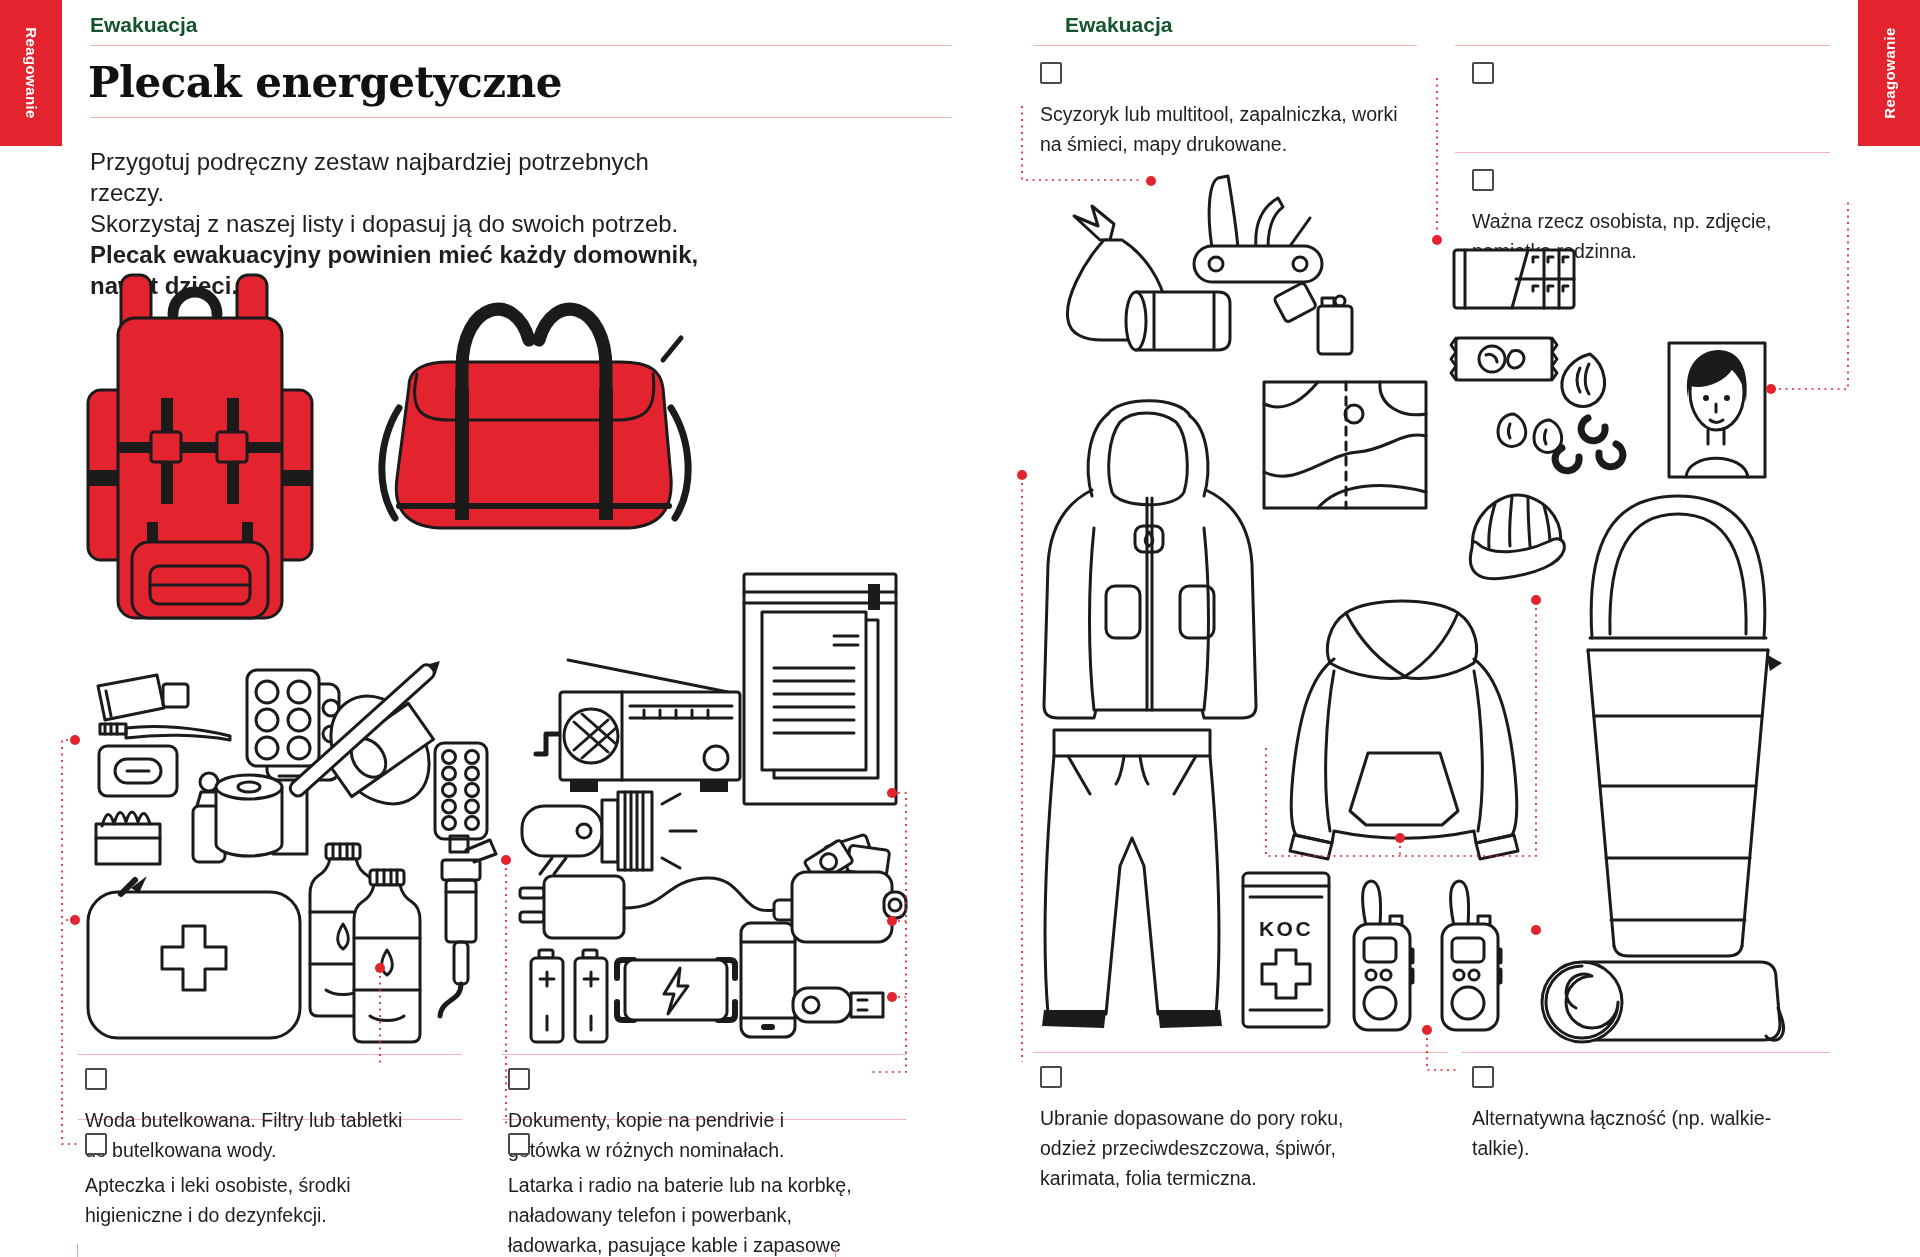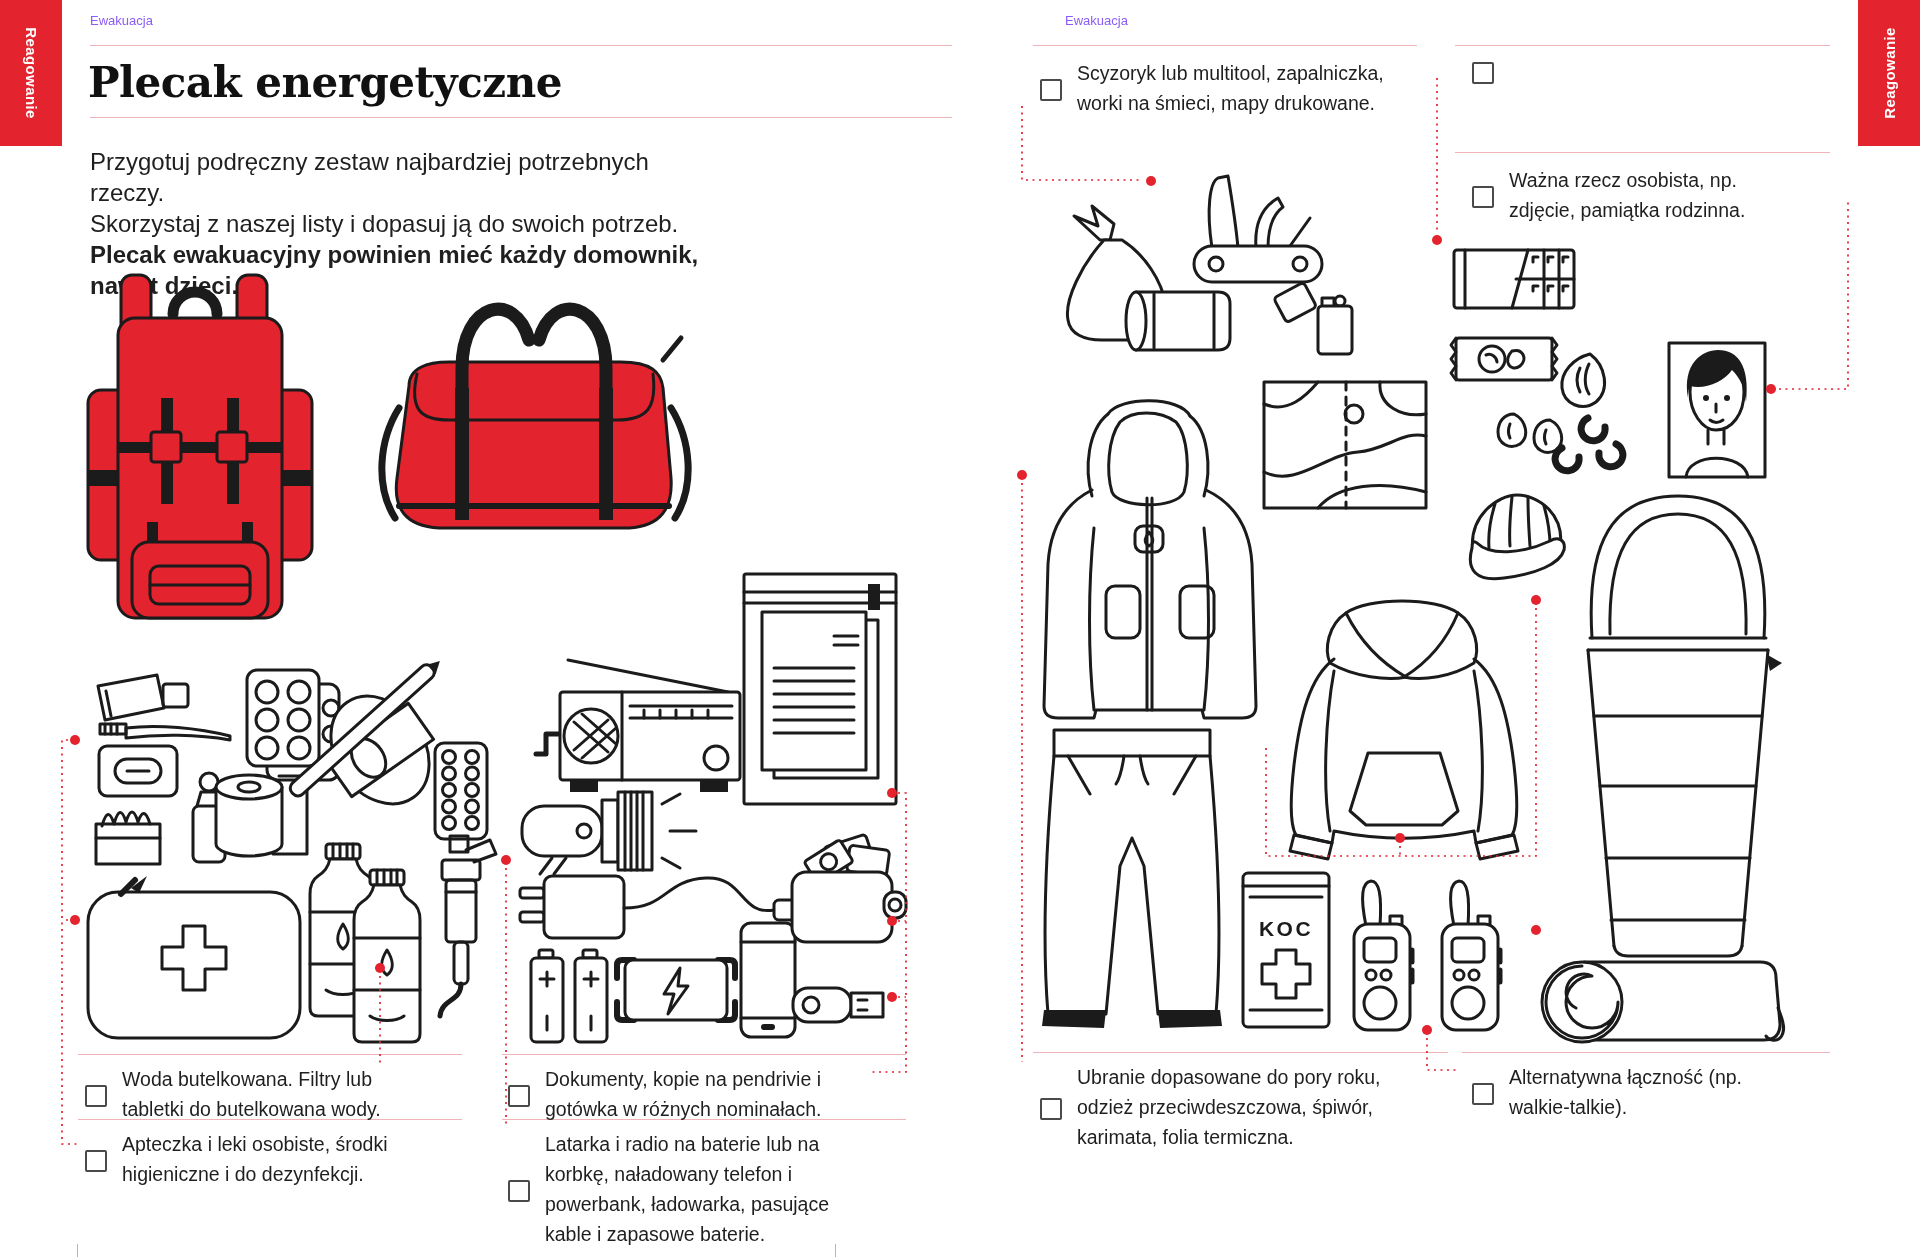--- a/index.html
+++ b/index.html
@@ -3,27 +3,27 @@
 <meta charset="utf-8">
 <style>
   html,body{margin:0;padding:0;background:#fff;}
   .canvas{position:relative;width:1920px;height:1257px;background:#ffffff;overflow:hidden;
           font-family:"Liberation Sans",sans-serif;color:#1f1f1f;}
   .sidebar{position:absolute;top:0;width:62px;height:146px;background:#E3232E;}
   .sidebar .vlabel{position:absolute;top:50%;left:50%;white-space:nowrap;color:#fff;
           font-size:15px;font-weight:700;letter-spacing:.4px;}
   .sidebar.sb-left .vlabel{transform:translate(-50%,-50%) rotate(90deg);}
   .sidebar.sb-right .vlabel{transform:translate(-50%,-50%) rotate(-90deg);}
-  .kicker{position:absolute;font-size:13px;font-weight:400;color:#8b5cf6;}
+  .kicker{position:absolute;font-size:21px;font-weight:700;color:#14532d;}
   .rule{position:absolute;height:1px;background:#EFB3B8;}
   .title{position:absolute;font-family:"DejaVu Serif","Liberation Serif",serif;
          font-size:42px;font-weight:700;letter-spacing:-.5px;color:#111;}
   .intro{position:absolute;font-size:24px;line-height:31px;}
   .intro .b{font-weight:700;}
-  .check-item{position:absolute;display:flex;gap:15px;align-items:center;}
+  .check-item{position:absolute;display:flex;gap:15px;align-items:flex-start;flex-direction:column;}
   .cb{flex:0 0 auto;width:18px;height:18px;border:2px solid #4a4a4a;border-radius:2px;
       margin-top:4px;background:#fff;}
   .cb-label{font-size:19.5px;line-height:30px;color:#1f1f1f;}
   .illo{position:absolute;}
   .illo svg{display:block;overflow:visible;}
   .st *{fill:none;stroke:#1B1B1B;stroke-width:3;stroke-linecap:round;stroke-linejoin:round;}
   .st text{stroke:none;fill:#1B1B1B;}
   .f-red{fill:#E3232E !important;}
   .f-ink{fill:#1B1B1B !important;stroke:none !important;}
   .f-wh{fill:#ffffff !important;}.w5{stroke-width:5 !important;}.w6{stroke-width:6 !important;}

